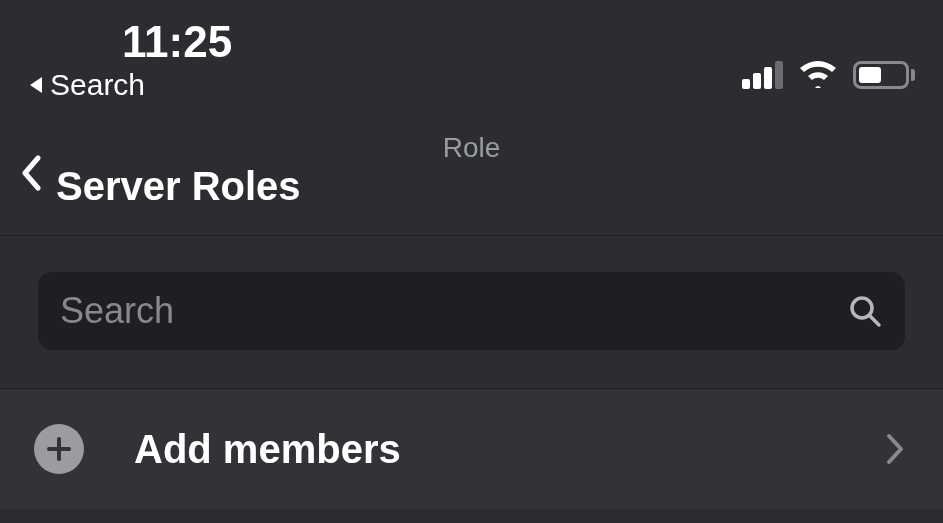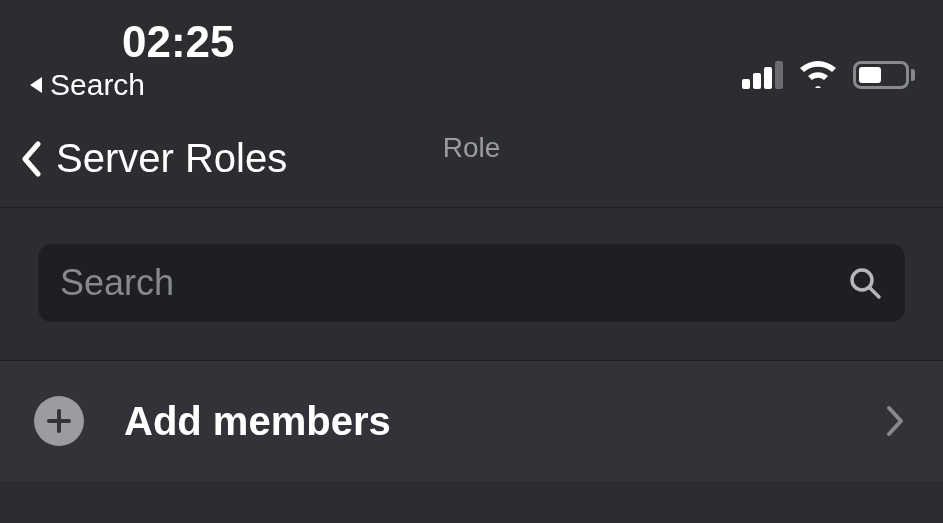--- a/index.html
+++ b/index.html
@@ -105,22 +105,23 @@
       display: flex;
       align-items: center;
       gap: 14px;
       cursor: pointer;
     }
     .nav-back-icon {
       display: inline-flex;
     }
     .nav-back-label {
       font-size: 40px;
-      font-weight: 400;
-      color: #ffffff;
+      font-weight: 700;
+      color: #ffffff;
+      margin-top: 28px;
     }
     .nav-title-wrap {
       position: absolute;
       left: 50%;
       transform: translateX(-50%);
       top: 8px;
       display: flex;
       flex-direction: column;
       align-items: center;
     }
@@ -160,21 +161,21 @@
       height: 120px;
       display: flex;
       align-items: center;
       padding: 0 38px 0 34px;
       justify-content: space-between;
       cursor: pointer;
     }
     .add-members-left {
       display: flex;
       align-items: center;
-      gap: 40px;
+      gap: 50px;
     }
     .plus-circle {
       width: 50px;
       height: 50px;
       border-radius: 50%;
       background: #9a9ca1;
       display: flex;
       align-items: center;
       justify-content: center;
     }
@@ -185,21 +186,21 @@
     }
     .chevron-right {
       display: inline-flex;
     }
   </style>
 </head>
 <body>
 
 <div class="status-bar">
   <div class="status-left">
-    <div class="status-time">02:25</div>
+    <div class="status-time">11:25</div>
     <div class="status-back">
       <span class="status-back-icon">
         <svg width="16" height="18" viewBox="0 0 16 18">
             <path d="M14 1 L2 9 L14 17 Z" fill="#ffffff"></path>
           </svg>
       </span>
       <span>Search</span>
     </div>
   </div>
   <div class="status-right">

